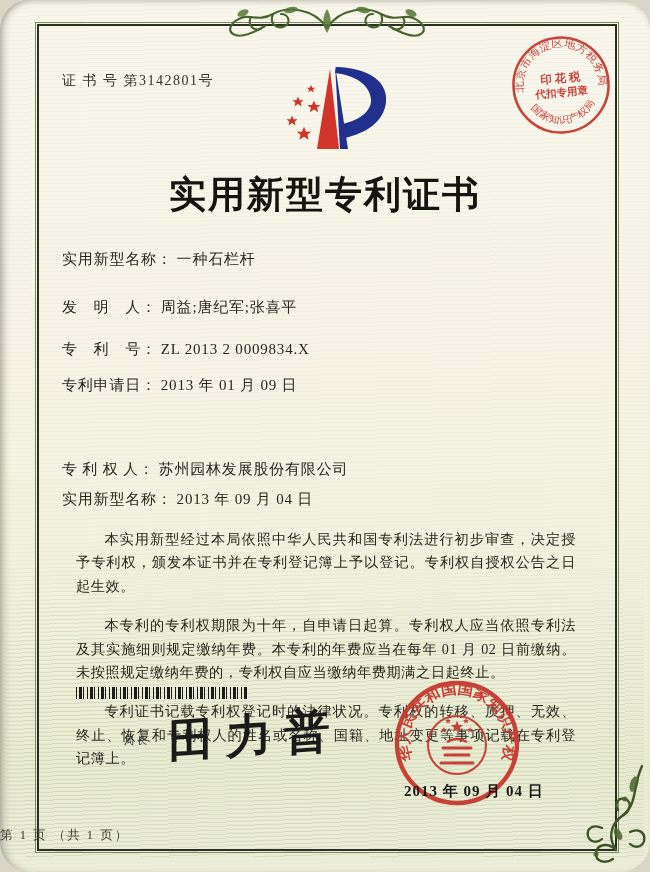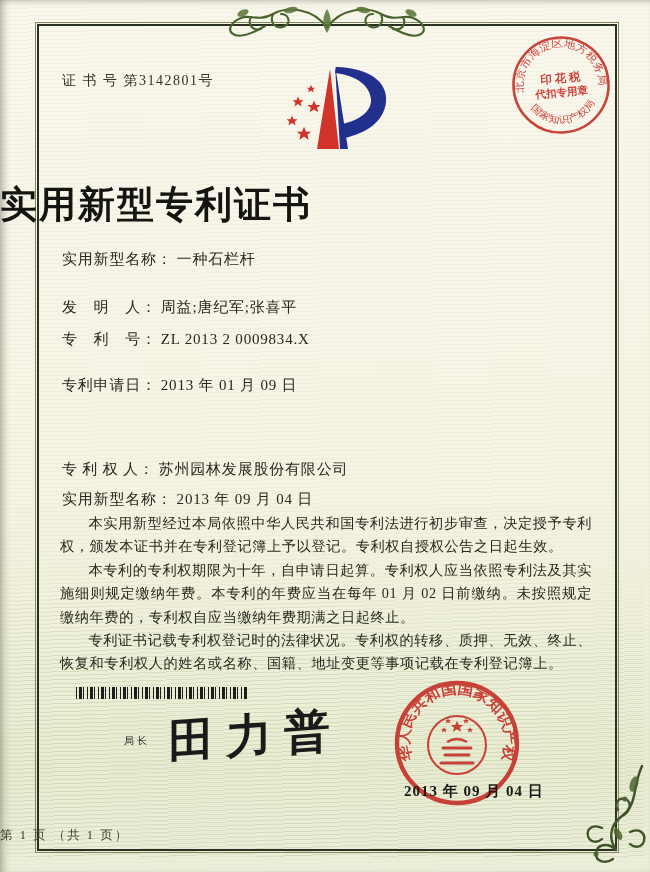--- a/index.html
+++ b/index.html
@@ -2,50 +2,51 @@
 <html><head>
 <meta charset="utf-8">
 <style>
   html,body{margin:0;padding:0;}
   body{background:#d9d6c8;font-family:"Liberation Serif","DejaVu Serif",serif;}
   .page{
     position:relative;width:650px;height:872px;margin:0 auto;overflow:hidden;
     background:linear-gradient(180deg,#f9f6ec 0%,#f7f4e6 45%,#f1f1dd 70%,#e9ecd2 88%,#edeeda 100%);
     box-shadow:inset 7px 0 8px -5px rgba(60,60,40,.45), inset 0 5px 7px -5px rgba(60,60,40,.35);
     color:#23221d;
+    border-radius:30px;
   }
   
   .tex{position:absolute;pointer-events:none;}
   .tex-all{left:0;top:0;right:0;bottom:0;
     background:repeating-linear-gradient(179deg, rgba(150,170,120,.07) 0 1px, transparent 1px 4px);}
   .tex-bottom{left:6px;right:6px;top:545px;height:312px;
     background:repeating-linear-gradient(178deg, rgba(120,150,85,.17) 0 1px, transparent 1px 4px);
     -webkit-mask-image:linear-gradient(180deg,transparent 0,#000 35%,#000 100%);
     mask-image:linear-gradient(180deg,transparent 0,#000 35%,#000 100%);}
   
   .frame{position:absolute;left:35px;top:22px;width:582px;height:829px;border:1px solid #7c8a5d;}
   .frame-inner{position:absolute;left:1px;top:1px;right:1px;bottom:1px;border:2px solid #2a3122;}
   
   .orn-top{position:absolute;left:221px;top:1px;width:212px;height:46px;}
   .orn-corner{position:absolute;left:572px;top:762px;width:78px;height:104px;}
   
   .cert-no{position:absolute;left:62px;top:72px;font-size:14px;letter-spacing:1.5px;color:#35322a;}
   .logo{position:absolute;left:285px;top:62px;width:120px;height:100px;}
   .tax-stamp{position:absolute;left:510px;top:34px;width:102px;height:102px;transform:rotate(-5deg);opacity:.92;}
-  .title{position:absolute;left:0;top:180px;width:650px;
+  .title{position:absolute;left:0;top:170px;width:650px;text-align:center;
     font-size:37px;font-weight:700;letter-spacing:2px;color:#141411;}
   
   .field{position:absolute;left:62px;font-size:15px;letter-spacing:.8px;color:#28271f;white-space:nowrap;}
-  .f0{top:250px}.f1{top:298px}.f2{top:330px}.f3{top:376px}.f4{top:460px}.f5{top:490px}
+  .f0{top:250px}.f1{top:298px}.f2{top:340px}.f3{top:376px}.f4{top:460px}.f5{top:490px}
   .field .lab{display:inline-block;}
   .field .val{display:inline-block;margin-left:4px;}
   
   .body-text{position:absolute;left:60px;top:512px;width:532px;font-size:14.2px;
     line-height:23.4px;letter-spacing:.6px;text-align:justify;color:#28271f;}
-  .body-text p{margin:0;text-indent:2em;}
+  .body-text p{margin:16px;text-indent:2em;}
   
   .barcode{position:absolute;left:76px;top:687px;width:172px;height:12px;
     background:repeating-linear-gradient(90deg,#1d1d1d 0 1px,transparent 1px 3px,#1d1d1d 3px 6px,transparent 6px 7px,#1d1d1d 7px 8px,transparent 8px 11px);}
   .director{position:absolute;left:124px;top:734px;font-size:10px;letter-spacing:3px;color:#222;}
   .signature{position:absolute;left:168px;top:705px;font-size:46px;font-weight:700;color:#1a1a1a;
     transform:rotate(-4deg) skewX(-4deg);letter-spacing:12px;white-space:nowrap;}
   .seal{position:absolute;left:392px;top:678px;width:130px;height:130px;opacity:.93;}
   .seal-date{position:absolute;left:404px;top:782px;font-size:15px;font-weight:700;
     letter-spacing:1px;color:#191915;white-space:nowrap;}
   .footer{position:absolute;left:0;top:827px;width:650px;

